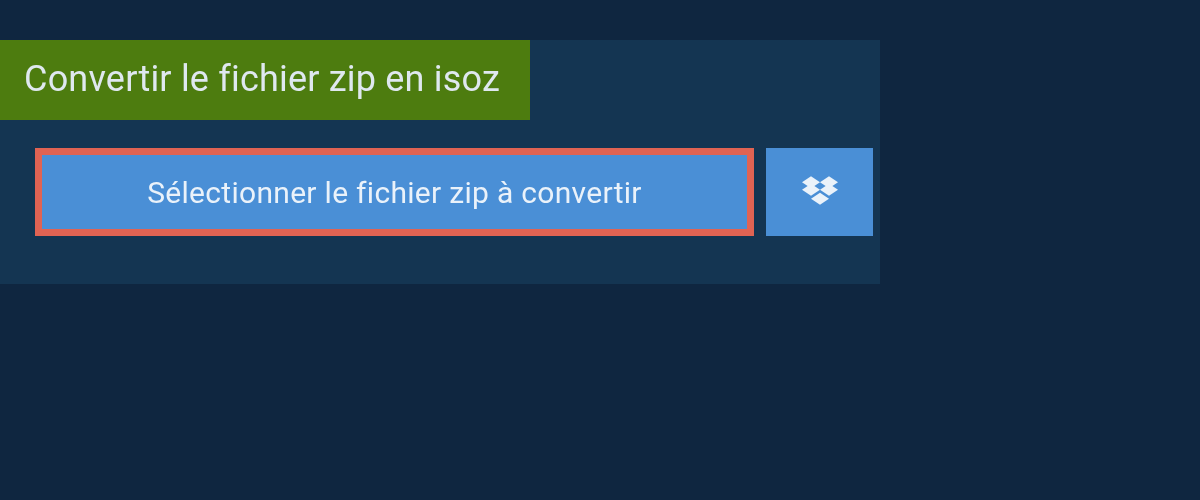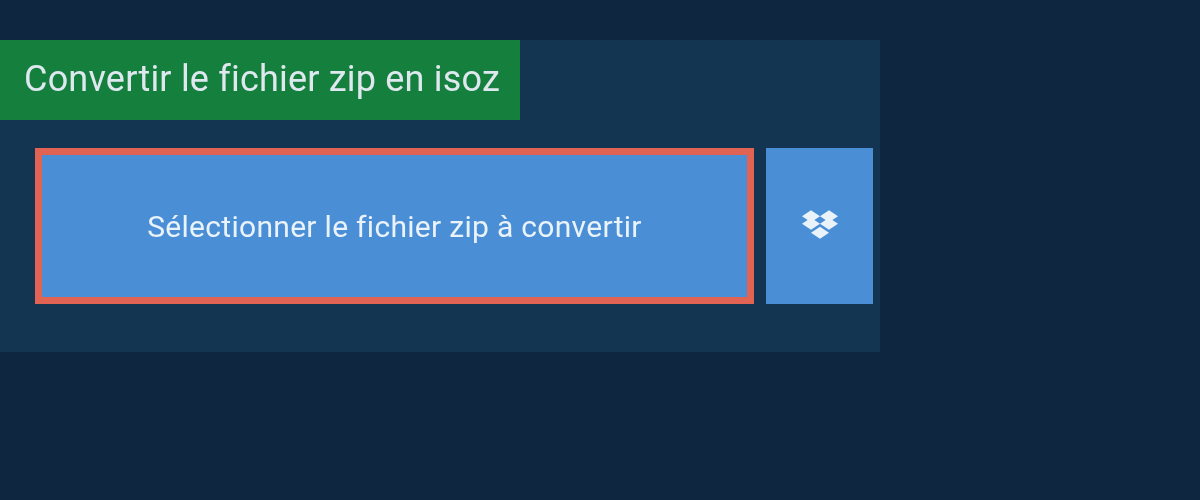--- a/index.html
+++ b/index.html
@@ -12,34 +12,34 @@
     }
     .panel {
       position: relative;
       margin-top: 40px;
       width: 880px;
       background: #143552;
       padding-bottom: 48px;
     }
     .title-tab {
       display: inline-block;
-      background: #15803d;
+      background: #4d7c0f;
       color: #dfe8ef;
       font-size: 36px;
       font-weight: 400;
-      padding: 18px 20px 20px 24px;
+      padding: 18px 30px 20px 24px;
       margin-left: 0;
       letter-spacing: 0.2px;
     }
     .button-row {
       display: flex;
       align-items: stretch;
       margin: 28px 0 0 35px;
       width: 838px;
-      height: 156px;
+      height: 88px;
       background: #143552;
     }
     .select-button {
       flex: 1;
       background: #4a8fd6;
       border: 7px solid #e06353;
       display: flex;
       align-items: center;
       justify-content: center;
       color: #eaf2fa;

